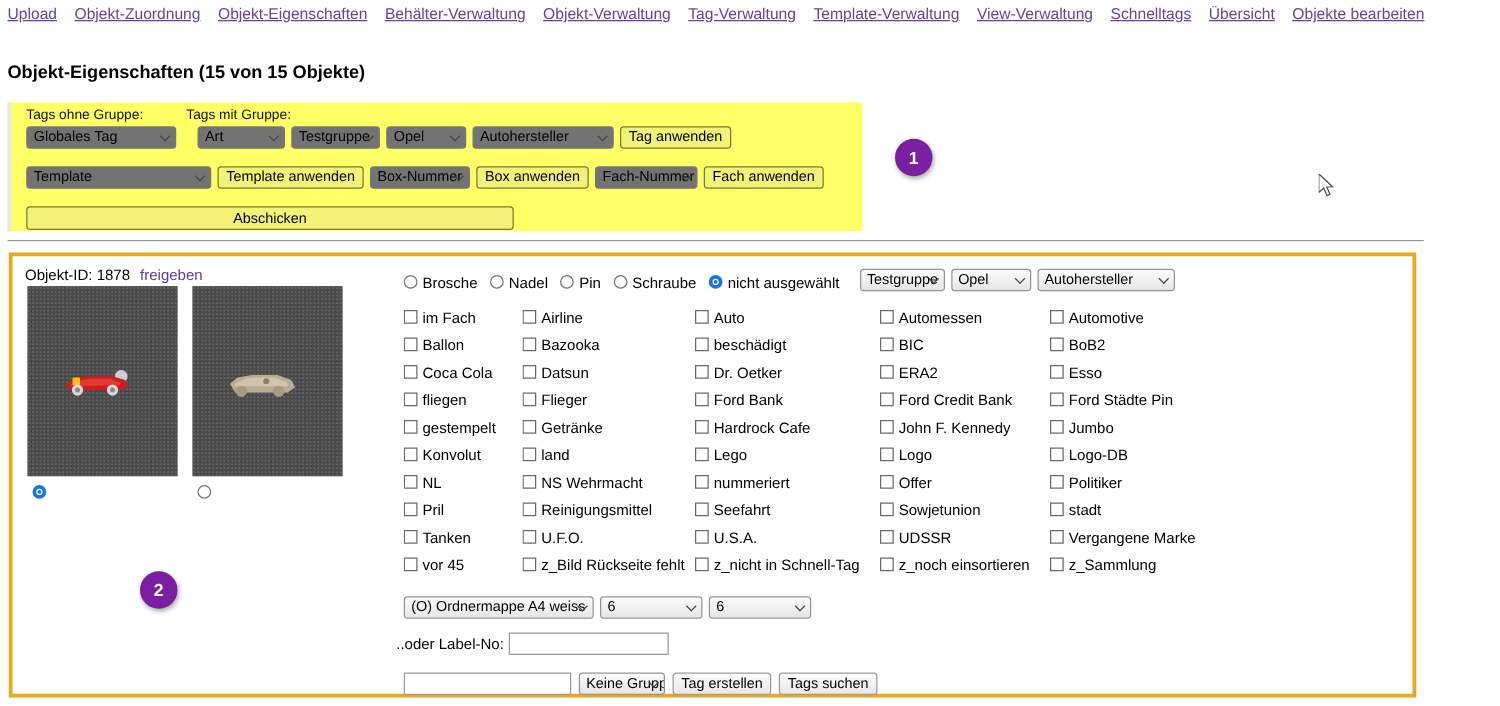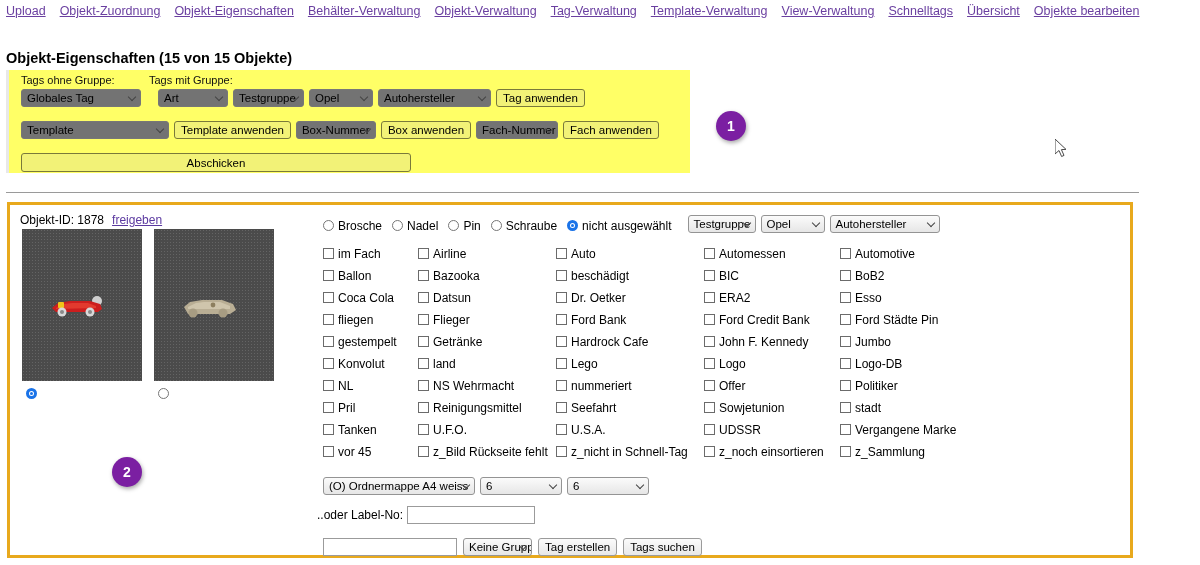--- a/index.html
+++ b/index.html
@@ -29,21 +29,21 @@
   .navlink:first-child { margin-left: 6px; }
 
   
   .page-title {
     position: absolute; left: 6px; top: 50px;
     font-size: 14.5px; font-weight: bold; color:#000;
   }
 
   
   .yellow-panel {
-    position: absolute; left: 6px; top: 70px;
+    position: absolute; left: 6px; top: 82px;
     width: 684px; height: 103px;
     background: #ffff66;
     border-left: 3px solid #e8e8e8;
     box-sizing: border-box;
   }
   .yp-labels { position:absolute; left:12px; top:4px; width:660px; height:14px; }
   .yp-lbl { position:absolute; font-size:11px; color:#111; }
   .yp-row1 { position:absolute; left:12px; top:19px; display:flex; align-items:center; gap:5px; }
   .yp-row2 { position:absolute; left:12px; top:51px; display:flex; align-items:center; gap:5px; }
   .yp-row3 { position:absolute; left:12px; top:83px; }
@@ -123,21 +123,21 @@
     width: 1126px; height: 356px;
     border: 3px solid #e8a91d;
     box-sizing: border-box;
     background: #ffffff;
   }
 
   .objid-row {
     position: absolute; left: 10px; top: 8px;
     font-size: 12px; color: #000; white-space: nowrap;
   }
-  .objid-link { color:#5b39a0; text-decoration: underline; margin-left:8px; cursor:pointer; }
+  .objid-link { color:#5b39a0; margin-left:8px; cursor:pointer; }
 
   
   .thumbs { position: absolute; left: 12px; top: 24px; display:flex; gap: 12px; }
   .thumb-cell { width: 120px; }
   .thumb {
     width: 120px; height: 152px;
     background: #4a4a4a;
     position: relative; overflow: hidden;
     border: 0;
   }

